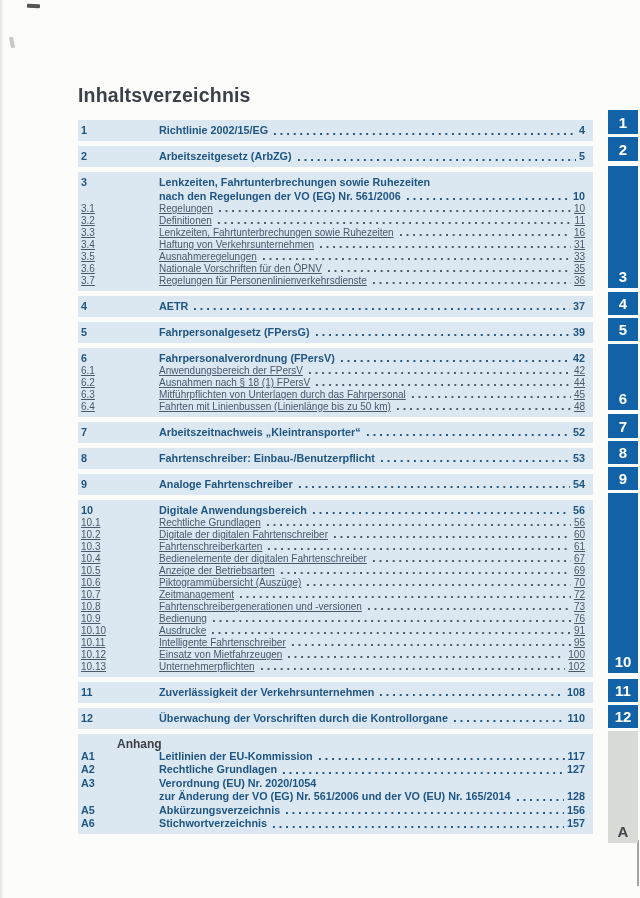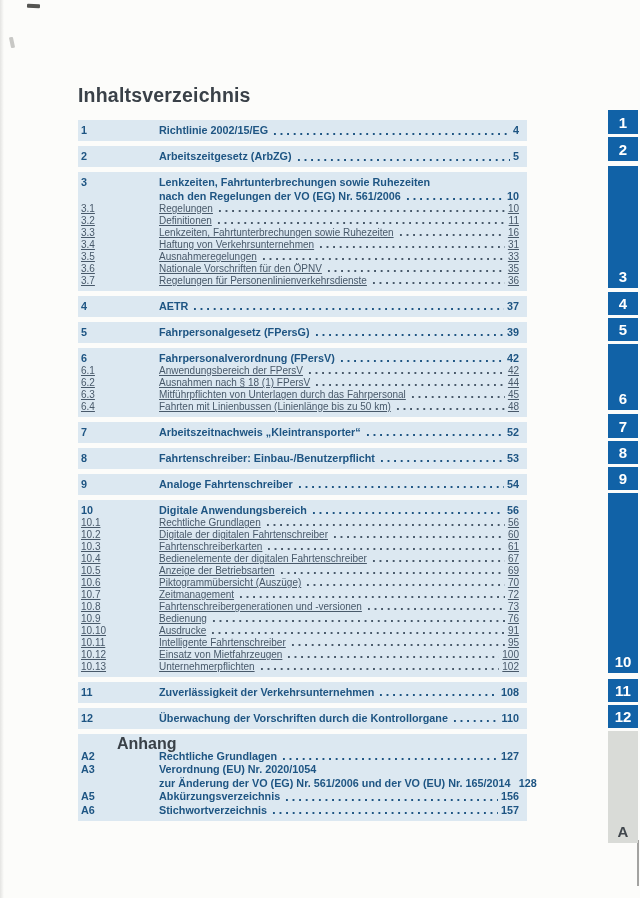--- a/index.html
+++ b/index.html
@@ -8,35 +8,35 @@
     background:var(--page-bg,#fcfcfa);
     font-family:"Liberation Sans",sans-serif;
     -webkit-font-smoothing:antialiased;
   }
   .scan-edge{position:absolute;left:0;top:0;width:4px;height:898px;
     background:linear-gradient(to right, rgba(120,120,118,.18), rgba(120,120,118,0));}
   .scan-line-br{position:absolute;left:637px;top:840px;width:1.5px;height:46px;
     background:#5a5a58;opacity:.55;}
   .speck{position:absolute;background:#2a2a28;border-radius:1px;}
 
-  .content{position:absolute;left:78px;top:84px;width:449px;}
+  .content{position:absolute;left:78px;top:84px;width:515px;}
   h1.title{
     margin:0 0 13px 0;font-size:19.5px;font-weight:bold;color:var(--title,#3a4148);
     letter-spacing:.2px;
   }
   .tgroup{
     background:var(--band,#dce8f1);
     padding:4px 8px 3.5px 3px;
     margin-bottom:5px;
   }
   .tgroup:first-of-type{margin-top:0;}
   .trow{display:flex;align-items:baseline;white-space:nowrap;}
   .trow.sub{font-size:10px;line-height:12px;color:var(--sub,#48596a);text-decoration:underline;}
   .trow.main{font-size:10.8px;line-height:13.5px;font-weight:bold;color:var(--main,#1e5583);}
-  .trow.head{font-size:16px;line-height:12.4px;font-weight:bold;color:var(--title,#3a4148);}
+  .trow.head{font-size:12px;line-height:12.4px;font-weight:bold;color:var(--title,#3a4148);}
   .tnum{flex:0 0 42px;}
   .tlabel{flex:0 0 auto;padding-left:36px;}
   .leader{
     flex:1 1 auto;align-self:stretch;margin:0 3px 0 5px;
     background-image:radial-gradient(circle at 2px calc(100% - 4px), currentColor 1.02px, transparent 1.35px);
     background-size:6.6px 100%;background-repeat:repeat-x;
   }
   .tpage{flex:0 0 auto;text-align:right;}
 
   .sidetabs .tab{
@@ -301,20 +301,26 @@
           <span class="tlabel">Überwachung der Vorschriften durch die Kontrollorgane</span>
           <span class="leader"></span>
           <span class="tpage">110</span>
         </div>
       </div>
       <div class="tgroup">
         <div class="trow head">
           <span class="tlabel">Anhang</span>
         </div>
         <div class="trow main">
+          <span class="tnum">A1</span>
+          <span class="tlabel">Leitlinien der EU-Kommission</span>
+          <span class="leader"></span>
+          <span class="tpage">117</span>
+        </div>
+        <div class="trow main">
           <span class="tnum">A2</span>
           <span class="tlabel">Rechtliche Grundlagen</span>
           <span class="leader"></span>
           <span class="tpage">127</span>
         </div>
         <div class="trow main">
           <span class="tnum">A3</span>
           <span class="tlabel">Verordnung (EU) Nr. 2020/1054</span>
         </div>
         <div class="trow main">

